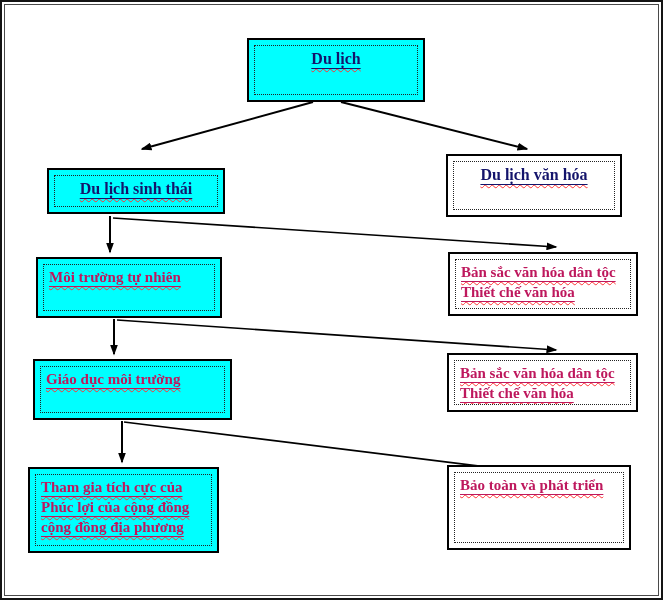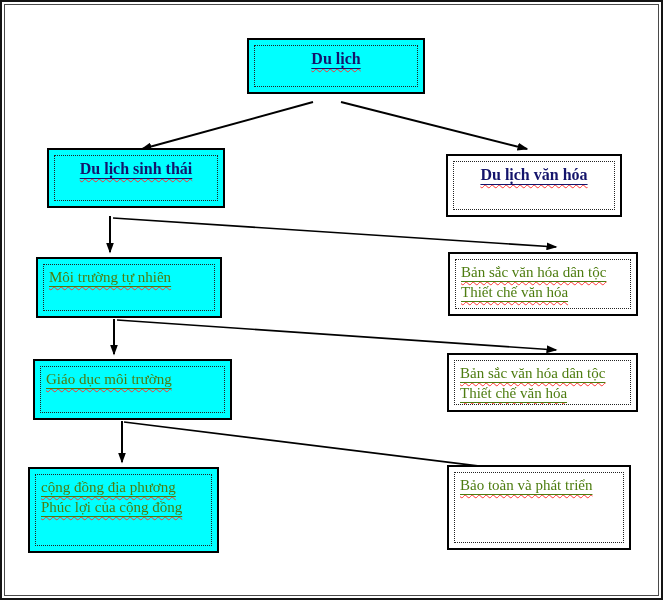--- a/index.html
+++ b/index.html
@@ -16,21 +16,21 @@
   .node .inset{
     position:absolute;inset:5px;border:1px dotted #222;box-sizing:border-box;
     padding:2px 5px 0 5px;overflow:hidden;
   }
   .node.cyan{background:#00ffff;}
   .node.white{background:#ffffff;}
 
   .hdr{ text-align:center;font-weight:bold;font-size:16px;line-height:22px; }
   .hdr .ul{color:#14146b;}
   .body-lines{ text-align:left;font-size:15px;line-height:20px; }
-  .body-lines .ul{color:#4d7c0f;}
+  .body-lines .ul{color:#be185d;font-weight:bold;}
 
   .line{display:block;}
   .sq{
     text-decoration-line:underline;
     text-decoration-style:wavy;
     text-decoration-color:#ff3333;
     text-decoration-thickness:1px;
     text-underline-offset:3.5px;
   }
   .ul{
@@ -56,27 +56,27 @@
   <path d="M313,102 L142,149" stroke="#000" stroke-width="2" fill="none" marker-end="url(#ah)"></path>
   <path d="M341,102 L527,149" stroke="#000" stroke-width="2" fill="none" marker-end="url(#ah)"></path>
   <path d="M110,216 L110,252" stroke="#000" stroke-width="2" fill="none" marker-end="url(#ah)"></path>
   <path d="M113,218 L556,247" stroke="#000" stroke-width="1.6" fill="none" marker-end="url(#ah)"></path>
   <path d="M114,319 L114,354" stroke="#000" stroke-width="2" fill="none" marker-end="url(#ah)"></path>
   <path d="M117,320 L556,350" stroke="#000" stroke-width="1.6" fill="none" marker-end="url(#ah)"></path>
   <path d="M122,421 L122,462" stroke="#000" stroke-width="2" fill="none" marker-end="url(#ah)"></path>
   <path d="M124,422 L551,475" stroke="#000" stroke-width="1.6" fill="none" marker-end="url(#ah)"></path>
 </svg>
 
-<div class="node cyan" style="left:247px;top:38px;width:178px;height:56px;">
+<div class="node cyan" style="left:247px;top:38px;width:178px;height:64px;">
   <div class="inset hdr">
     <span class="line sq"><span class="ul">Du lịch</span></span>
   </div>
 </div>
 
-<div class="node cyan" style="left:47px;top:148px;width:178px;height:60px;">
+<div class="node cyan" style="left:47px;top:168px;width:178px;height:46px;">
   <div class="inset hdr">
     <span class="line sq"><span class="ul">Du lịch sinh thái</span></span>
   </div>
 </div>
 
 <div class="node white" style="left:446px;top:154px;width:176px;height:63px;">
   <div class="inset hdr">
     <span class="line sq"><span class="ul">Du lịch văn hóa</span></span>
   </div>
 </div>
@@ -102,22 +102,23 @@
 
 <div class="node white" style="left:447px;top:353px;width:191px;height:59px;">
   <div class="inset body-lines">
     <span class="line sq"><span class="ul">Bản sắc văn hóa dân tộc</span></span>
     <span class="line sq"><span class="ul">Thiết chế văn hóa</span></span>
   </div>
 </div>
 
 <div class="node cyan" style="left:28px;top:467px;width:191px;height:86px;">
   <div class="inset body-lines">
+    <span class="line sq"><span class="ul">Tham gia tích cực của</span></span>
+    <span class="line sq"><span class="ul">Phúc lợi của cộng đồng</span></span>
     <span class="line sq"><span class="ul">cộng đồng địa phương</span></span>
-    <span class="line sq"><span class="ul">Phúc lợi của cộng đồng</span></span>
   </div>
 </div>
 
 <div class="node white" style="left:447px;top:465px;width:184px;height:85px;">
   <div class="inset body-lines">
     <span class="line sq"><span class="ul">Bảo toàn và phát triển</span></span>
   </div>
 </div>
 
 </body></html>

